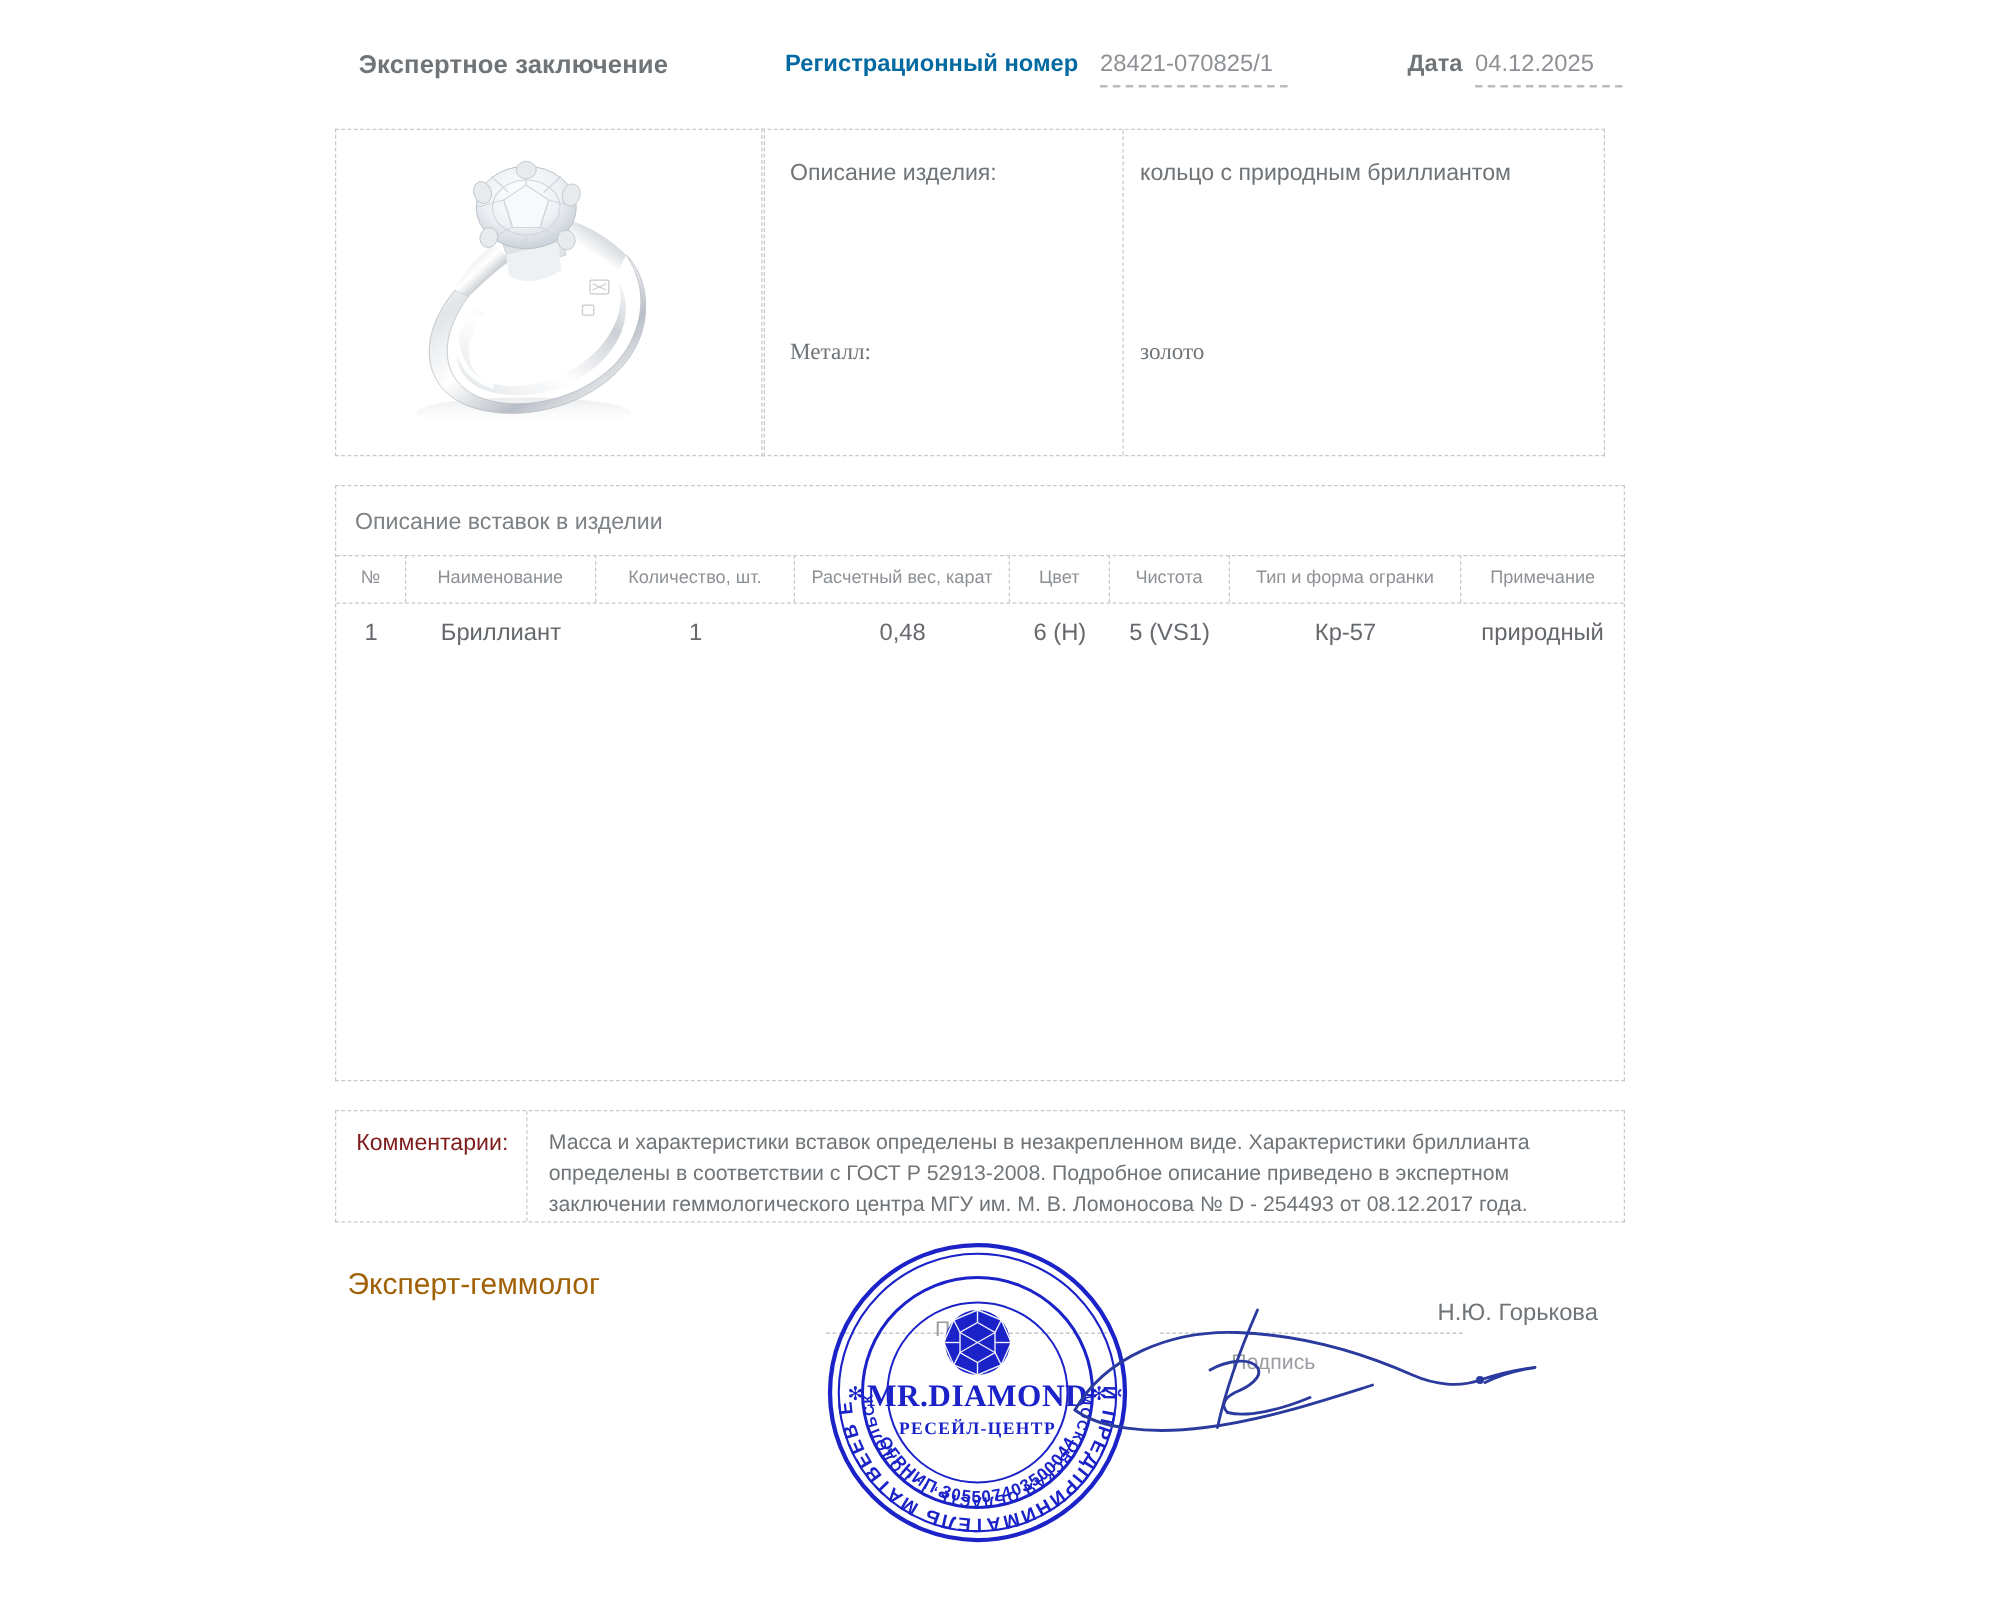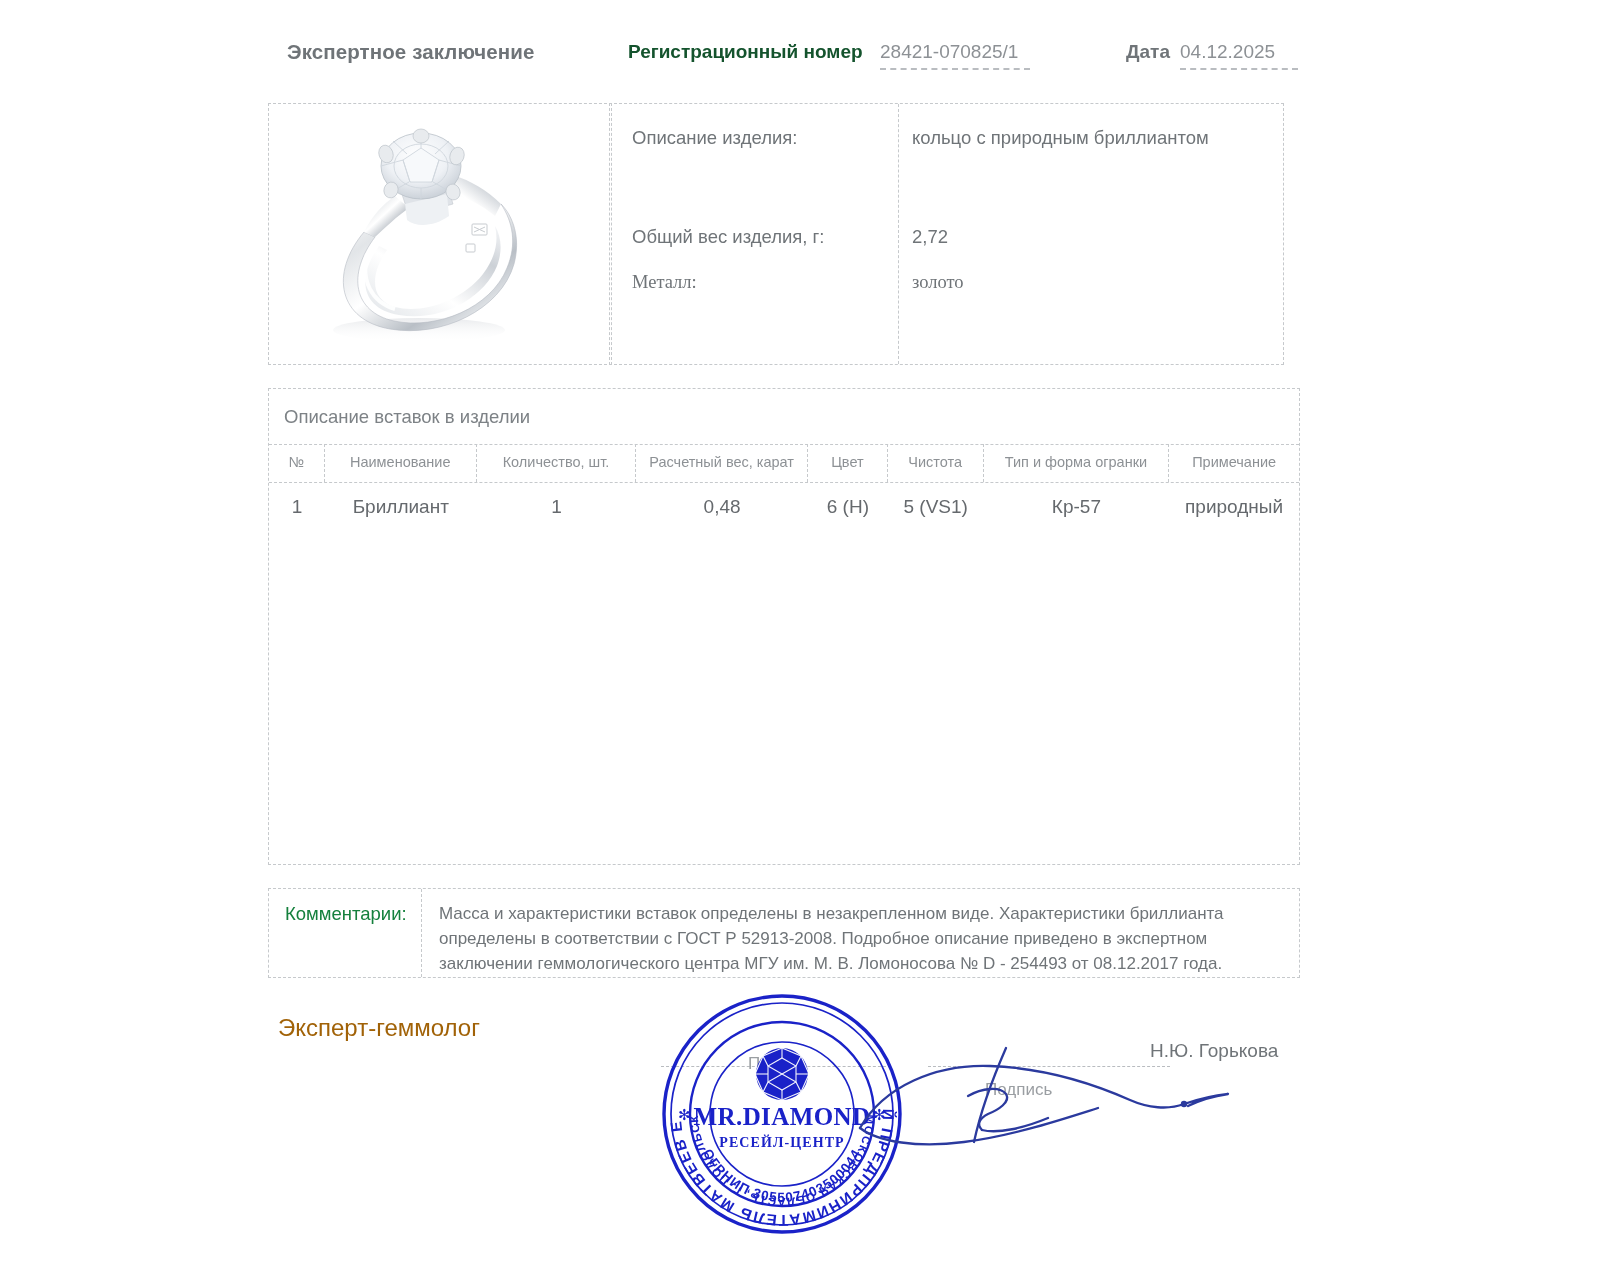--- a/index.html
+++ b/index.html
@@ -39,21 +39,21 @@
     color: #6f7478;
     letter-spacing: 0.1px;
     white-space: nowrap;
     margin-left: 19px;
   }
   .hdr-reg-label {
     position: absolute;
     left: 360px; top: 3px;
     font-size: 19px;
     font-weight: 700;
-    color: #14532d;
+    color: #0369a1;
     white-space: nowrap;
   }
   .hdr-reg-value {
     position: absolute;
     left: 612px; top: 3px;
     width: 150px;
     font-size: 19px;
     font-weight: 400;
     color: #8d9195;
     border-bottom: 2px dashed #b9bcc0;
@@ -221,21 +221,21 @@
     width: 1032px;
     height: 90px;
     border: 1px dashed #c6c9cc;
     box-sizing: border-box;
   }
   .comments-label {
     position: absolute;
     left: 16px;
     top: 14px;
     font-size: 18.5px;
-    color: #15803d;
+    color: #7f1d1d;
     white-space: nowrap;
   }
   .comments-divider {
     position: absolute;
     left: 152px;
     top: 0;
     bottom: 0;
     border-left: 1px dashed #c6c9cc;
   }
   .comments-text {
@@ -421,24 +421,20 @@
   </div>
 
   <div class="details-box">
     <div class="det-divider"></div>
 
     <div class="det-row r0">
       <div class="det-label">Описание изделия:</div>
       <div class="det-value">кольцо с природным бриллиантом</div>
     </div>
 
-    <div class="det-row r1">
-      <div class="det-label">Общий вес изделия, г:</div>
-      <div class="det-value">2,72</div>
-    </div>
 
     <div class="det-row r2">
       <div class="det-label">Металл:</div>
       <div class="det-value">золото</div>
     </div>
 
   </div>
 
   <div class="inserts-box">
     <div class="inserts-title">Описание вставок в изделии</div>

